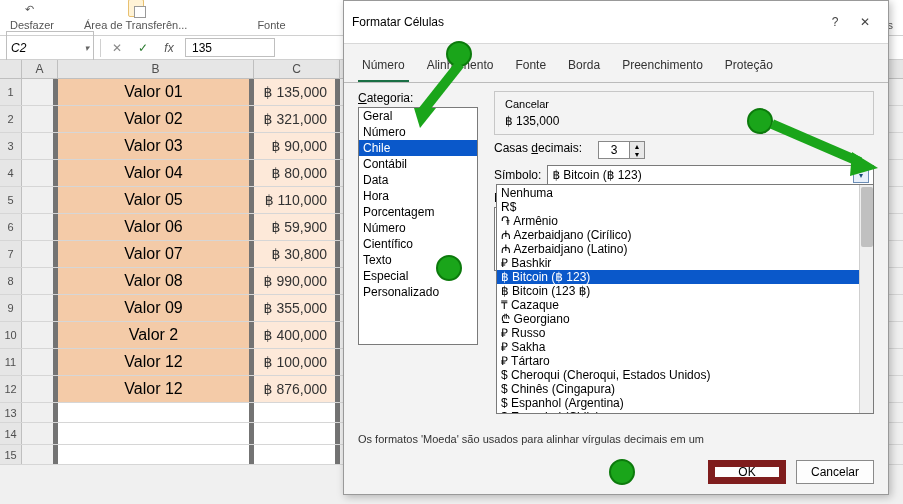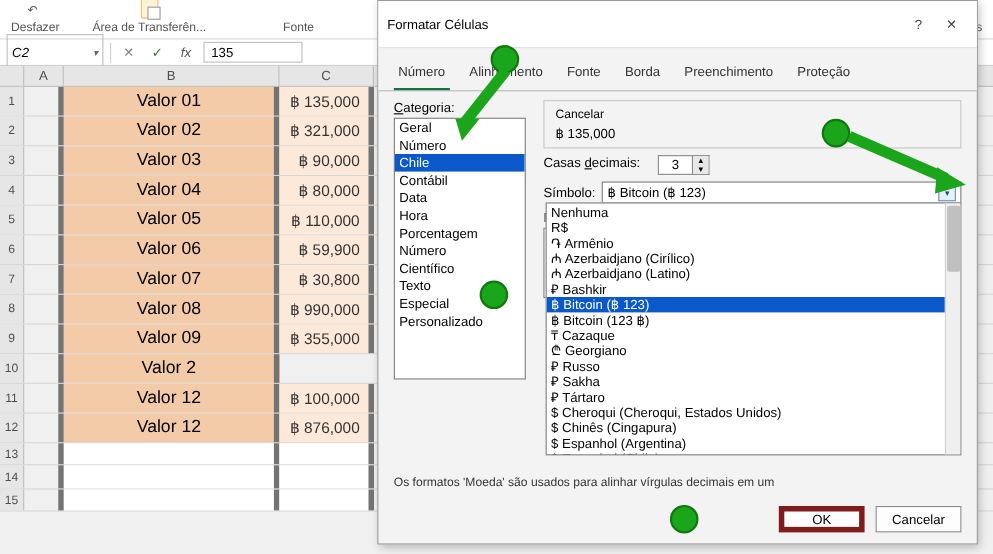--- a/index.html
+++ b/index.html
@@ -85,21 +85,21 @@
   .ddlist{position:absolute;top:184px;left:496px;width:378px;height:230px;border:1px solid #7a7a7a;background:#fff;font-size:12px;display:flex;}
   .ddlist .items{flex:1;overflow:hidden;padding:1px 0;}
   .ddopt{padding:0 4px;line-height:14px;cursor:pointer;white-space:nowrap;}
   .ddopt.sel{background:#0a58ca;color:#fff;}
   .ddlist .sbar{width:14px;background:#efefef;border-left:1px solid #cfcfcf;position:relative;}
   .ddlist .thumb{position:absolute;top:2px;left:1px;width:12px;height:60px;background:#c0c0c0;border-radius:2px;}
 
   .desc{position:absolute;bottom:48px;left:14px;right:14px;font-size:11px;color:#333;line-height:14px;}
   .btnrow{position:absolute;bottom:10px;right:14px;display:flex;gap:10px;}
   .dbtn{min-width:78px;height:24px;border:1px solid #8a8a8a;background:#fdfdfd;font-size:12px;display:flex;align-items:center;justify-content:center;cursor:pointer;}
-  .dbtn.ok{border:5px solid #7f1d1d;}
+  .dbtn.ok{border:7px solid #7f1d1d;}
 
   
   .ann{position:absolute;pointer-events:none;}
   .dot{width:26px;height:26px;background:#1aa51a;border-radius:50%;border:2px solid #0c7a0c;}
 </style>
 </head>
 <body>
 
 <div class="ribbon">
   <div class="rgroup">
@@ -195,20 +195,21 @@
       <div class="row">
         <div class="rh">9</div>
         <div class="cell A"></div>
         <div class="cell B">Valor 09</div>
         <div class="cell C">฿ 355,000</div>
       </div>
       <div class="row">
         <div class="rh">10</div>
         <div class="cell A"></div>
         <div class="cell B">Valor 2</div>
+        <div class="cell C">฿ 400,000</div>
       </div>
       <div class="row">
         <div class="rh">11</div>
         <div class="cell A"></div>
         <div class="cell B">Valor 12</div>
         <div class="cell C">฿ 100,000</div>
       </div>
       <div class="row">
         <div class="rh">12</div>
         <div class="cell A"></div>

